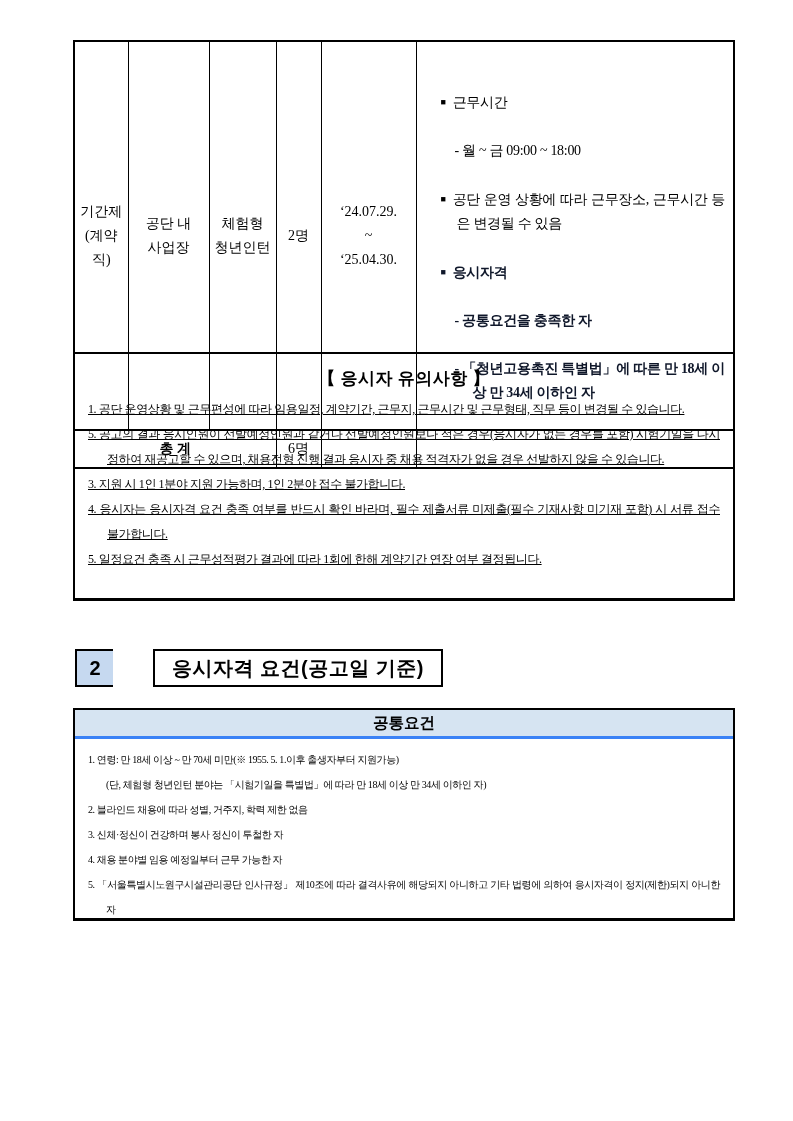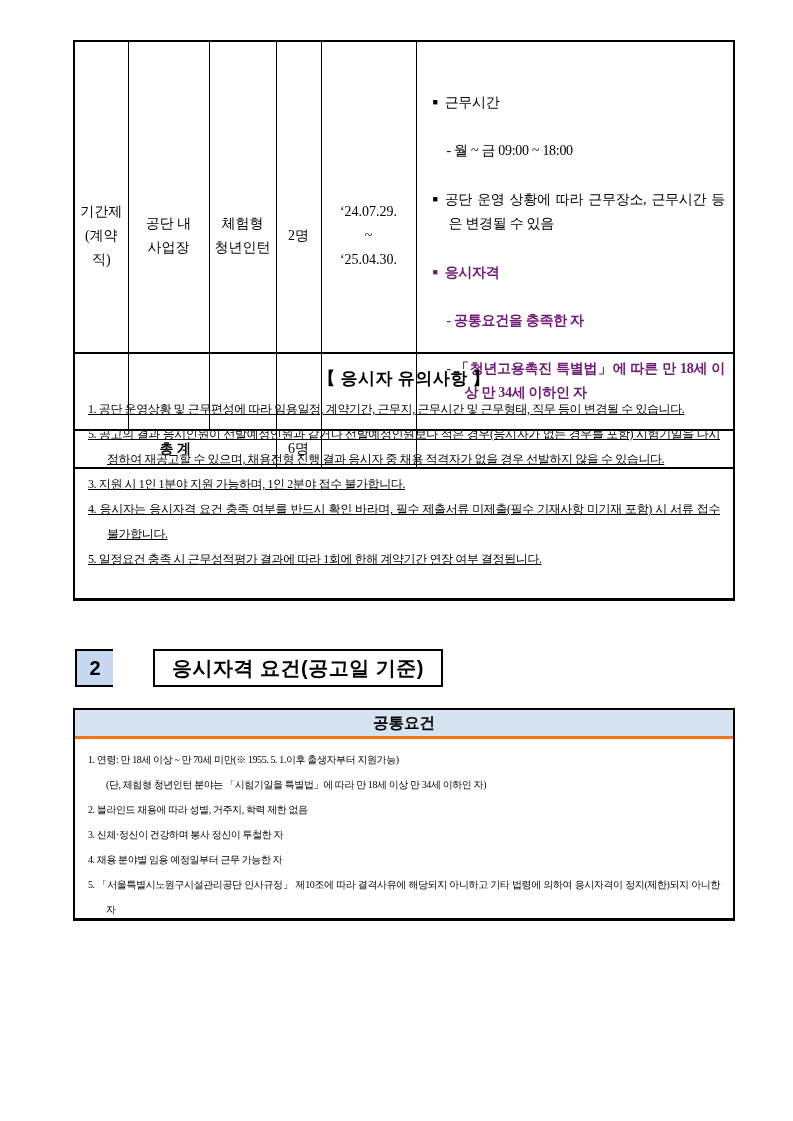--- a/index.html
+++ b/index.html
@@ -13,28 +13,28 @@
   
   table.recruit { position:absolute; left:73px; top:40px; border-collapse:collapse; table-layout:fixed; border:2px solid #000; }
   table.recruit td { border:1px solid #000; text-align:center; vertical-align:middle; font-size:14px; white-space:pre-line; line-height:24px; }
   tr.main-row { height:265px; }
   tr.total-row { height:38px; }
   tr.total-row td { border-top:2px solid #000; }
   td.period-cell { line-height:19px; font-size:13.5px; }
   td.total-cell { font-weight:bold; white-space:pre; }
   td.details-cell {
     text-align:left; vertical-align:top; white-space:normal;
-    padding:24px 8px 0 16px; font-size:13.5px; line-height:28px; letter-spacing:-0.3px;
+    padding:24px 8px 0 24px; font-size:13.5px; line-height:28px; letter-spacing:-0.3px;
   }
   .d-line { text-align:justify; }
   .b-item { padding-left:16px; text-indent:-16px; }
   .sq { font-size:9px; vertical-align:2px; margin-right:7px; display:inline-block; text-indent:0; }
   .sub-dash { padding-left:14px; }
   .sub-dash-wrap { padding-left:32px; text-indent:-18px; }
-  .blue { color:#701a75; font-weight:bold; }
+  .blue { color:#0f172a; font-weight:bold; }
 
   
   .notice-box {
     position:absolute; left:73px; top:352px; width:662px; height:249px;
     border:2px solid #000; border-bottom-width:3px; box-sizing:border-box;
     padding:13px 13px 0 13px;
   }
   .notice-title { text-align:center; font-weight:bold; font-size:17px; margin-bottom:7px; letter-spacing:0.5px; }
   .notice-item { font-size:12px; line-height:25px; padding-left:19px; text-indent:-19px; text-align:justify; letter-spacing:-0.4px;text-decoration:underline; }
 
@@ -50,21 +50,21 @@
     font-family:"Liberation Sans","DejaVu Sans",sans-serif; font-weight:bold; font-size:20px;
     display:flex; align-items:center; letter-spacing:0.5px;margin-left:40px;
   }
 
   
   .common-box {
     position:absolute; left:73px; top:708px; width:662px; height:213px;
     border:2px solid #000; border-bottom-width:3px; box-sizing:border-box;
   }
   .common-header {
-    height:26px; background:#d6e4f2; border-bottom:3px solid #f97316;
+    height:26px; background:#d6e4f2; border-bottom:3px solid #3b82f6;
     text-align:center; font-family:"Liberation Sans","DejaVu Sans",sans-serif;
     font-weight:bold; font-size:15.5px; line-height:26px;
   }
   .common-body { padding:8px 13px 0 13px; }
   .common-item { font-size:10px; line-height:25px; padding-left:18px; text-indent:-18px; text-align:justify; letter-spacing:-0.4px; }
   .common-sub { padding-left:18px; text-indent:0; }
 </style>
 </head>
 <body>
 

